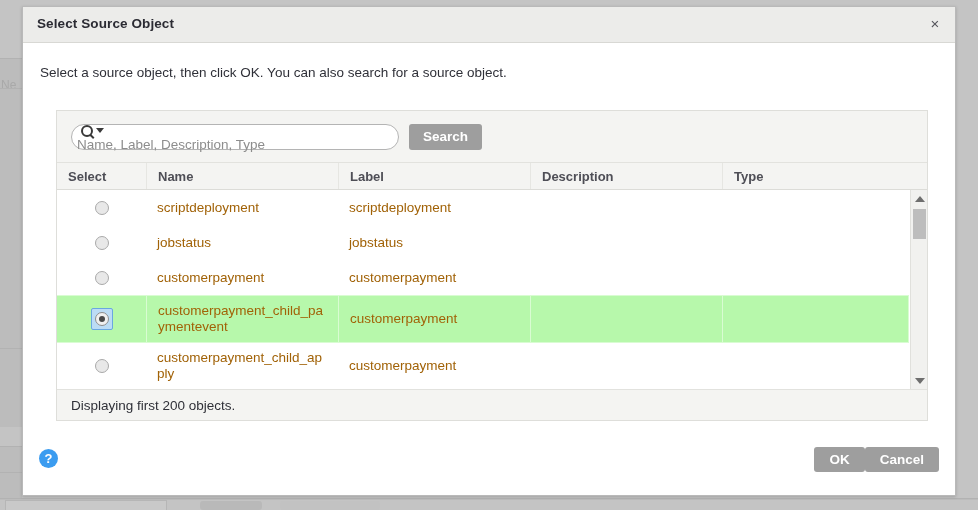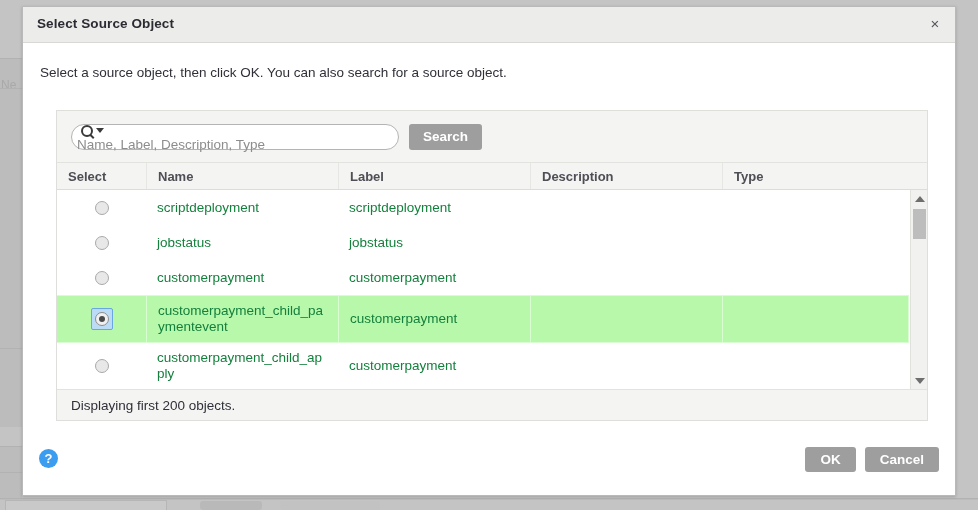--- a/index.html
+++ b/index.html
@@ -234,21 +234,21 @@
 
   .row {
     display: flex;
     min-height: 35px;
     box-sizing: border-box;
     align-items: stretch;
     cursor: pointer;
   }
   .row .cell {
     font-size: 13.5px;
-    color: #15803d;
+    color: #a16207;
     display: flex;
     align-items: center;
     box-sizing: border-box;
     padding: 7px 11px;
     line-height: 16px;
     word-break: break-word;
   }
   .row .cell.select-cell {
     justify-content: center;
     padding: 7px 0;
@@ -370,21 +370,20 @@
     text-align: center;
     line-height: 19px;
     cursor: pointer;
     user-select: none;
   }
   #btn-group {
     position: absolute;
     right: 16px;
     top: 12px;
     display: flex;
-    gap: 9px;
   }
   .dlg-btn {
     background: #9e9e9e;
     border: none;
     border-radius: 3px;
     color: #ffffff;
     font-family: "Liberation Sans", sans-serif;
     font-size: 13.5px;
     font-weight: bold;
     height: 25px;

